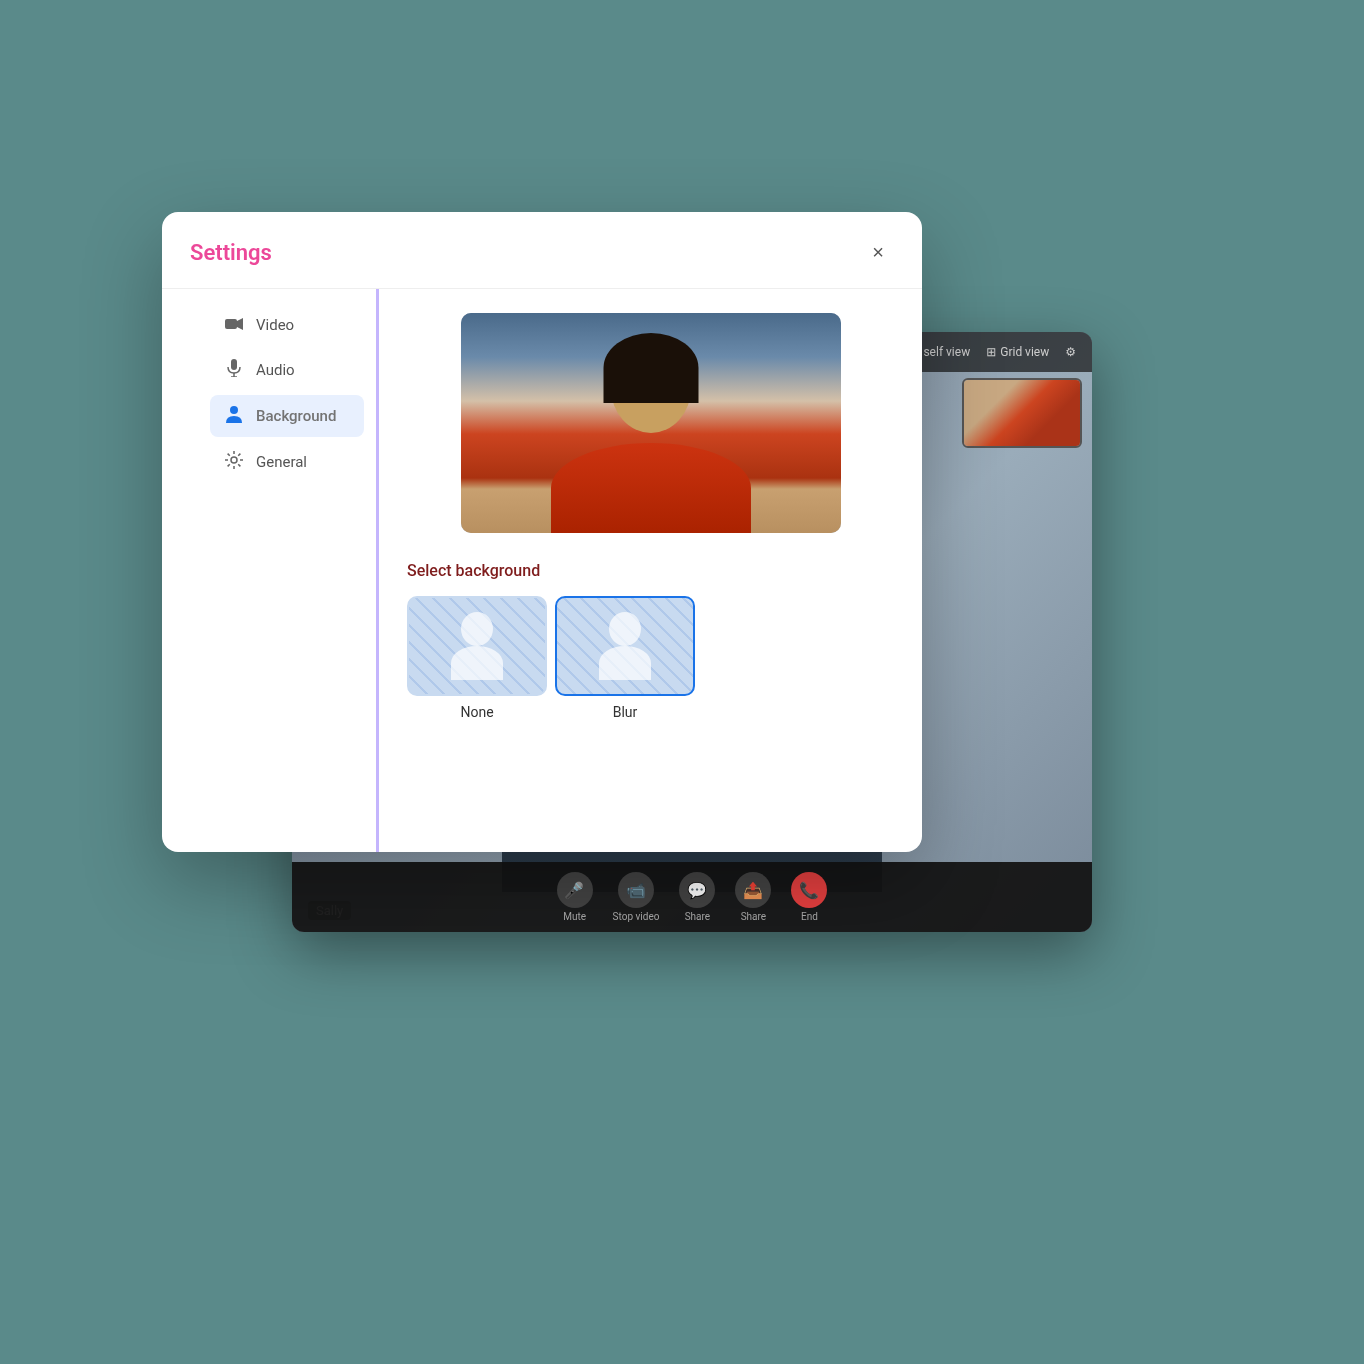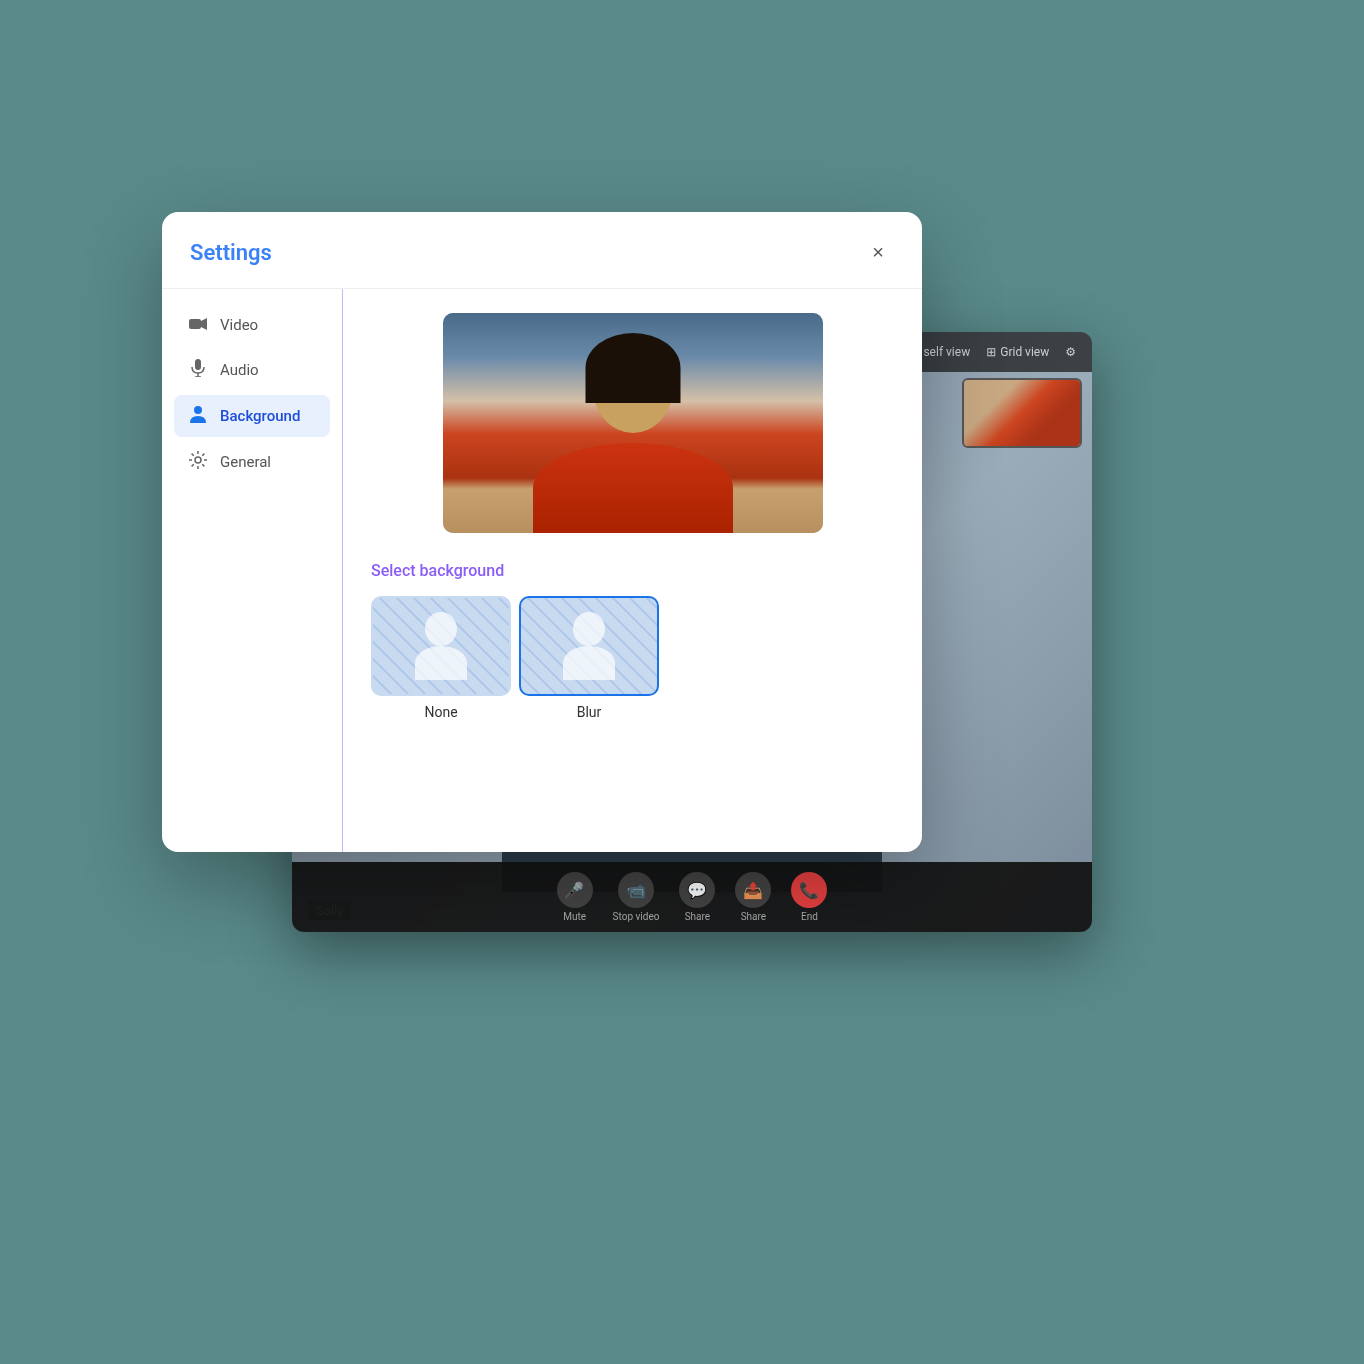--- a/index.html
+++ b/index.html
@@ -193,21 +193,21 @@
       display: flex;
       align-items: center;
       justify-content: space-between;
       padding: 24px 28px 20px;
       border-bottom: 1px solid #eee;
     }
 
     .modal-title {
       font-size: 22px;
       font-weight: 600;
-      color: #3b82f6;
+      color: #ec4899;
     }
 
     .close-btn {
       width: 32px;
       height: 32px;
       border: none;
       background: none;
       cursor: pointer;
       font-size: 20px;
       color: #555;
@@ -220,39 +220,40 @@
     .modal-body {
       display: flex;
       flex: 1;
       overflow: hidden;
     }
 
     
     .sidebar {
       width: 181px;
       padding: 16px 12px;
-      border-right: 1px solid #c4b5fd;
+      border-right: 3px solid #c4b5fd;
       flex-shrink: 0;
+      margin-left: 36px;
     }
 
     .sidebar-item {
       display: flex;
       align-items: center;
       gap: 12px;
       padding: 10px 14px;
       border-radius: 8px;
       cursor: pointer;
       margin-bottom: 4px;
       color: #555;
       font-size: 15px;
     }
 
     .sidebar-item.active {
       background: #e8f0fe;
-      color: #1d4ed8;
+      color: #737373;
       font-weight: 500;
     }
 
     .sidebar-icon {
       font-size: 17px;
       width: 20px;
       text-align: center;
     }
 
     
@@ -282,21 +283,21 @@
         #d4c0a8 40%, #cc4420 55%, #aa3210 75%,
         #c8a070 80%, #b89060 100%
       );
       position: relative;
     }
 
     
     .section-title {
       font-size: 16px;
       font-weight: 500;
-      color: #8b5cf6;
+      color: #7f1d1d;
       margin-bottom: 16px;
     }
 
     .background-options {
       display: flex;
       gap: 8px;
     }
 
     .bg-option {
       display: flex;

